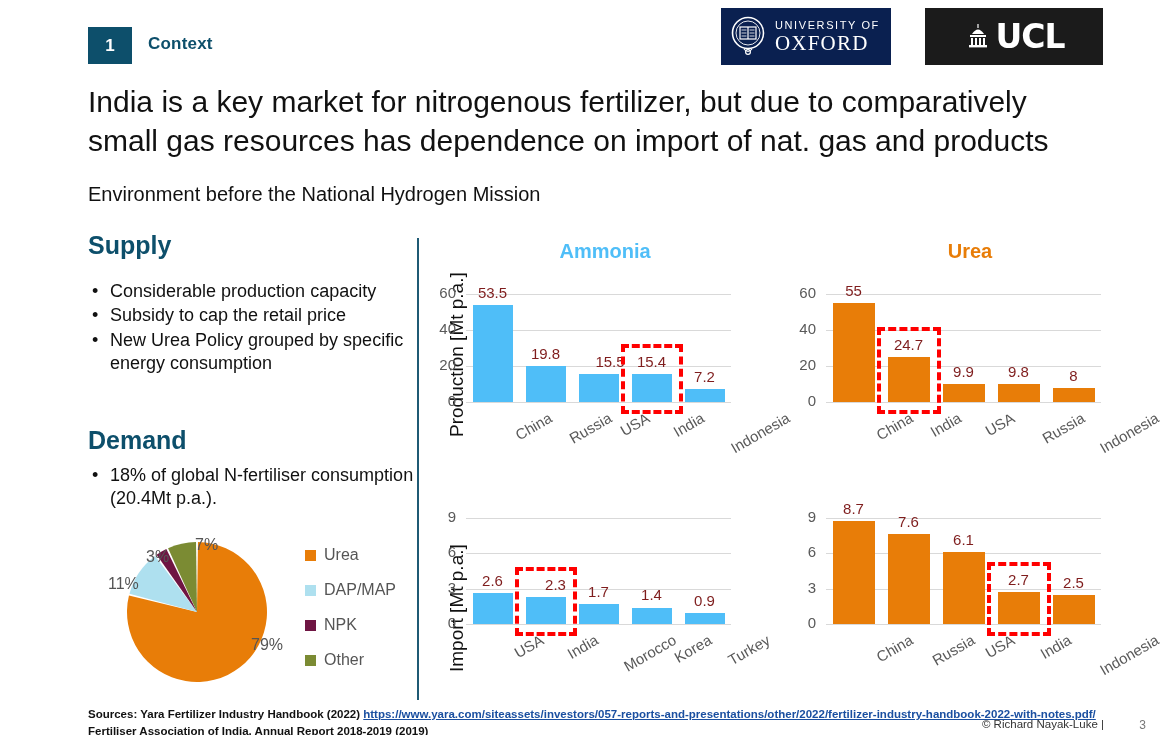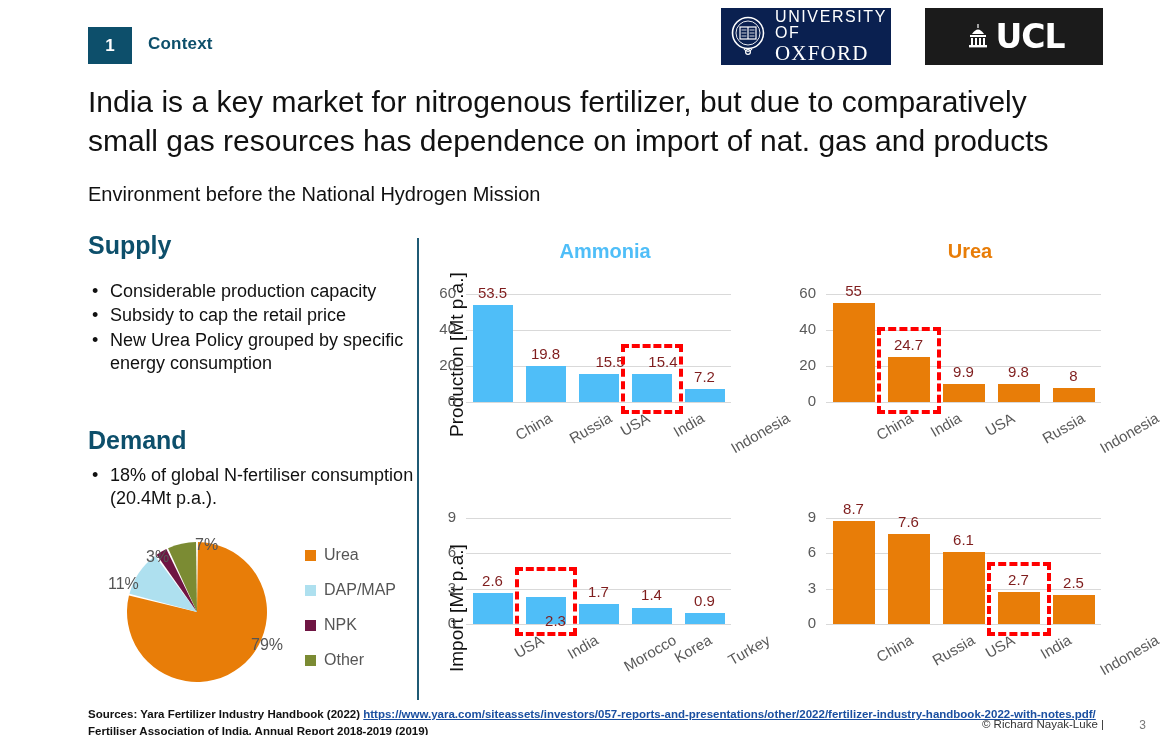--- a/index.html
+++ b/index.html
@@ -19,21 +19,21 @@
   .section-label{
     position:absolute;left:148px;top:34px;color:#0d4f6b;
     font-size:17px;font-weight:bold;letter-spacing:.2px;
   }
   .logo-ox{
     position:absolute;left:721px;top:8px;width:170px;height:57px;
     background:#0a2050;display:flex;align-items:center;padding-left:6px;box-sizing:border-box;
   }
   .ox-crest{width:42px;height:45px;flex:0 0 42px;position:relative;}
   .ox-text{color:#fff;margin-left:6px;line-height:1;}
-  .ox-text .l1{font-size:16px;letter-spacing:1.6px;}
+  .ox-text .l1{font-size:11px;letter-spacing:1.6px;}
   .ox-text .l2{font-size:21px;letter-spacing:1.2px;font-family:"Liberation Serif",serif;font-weight:normal;margin-top:2px;}
   .logo-ucl{
     position:absolute;left:925px;top:8px;width:178px;height:57px;
     background:#1b1b1b;display:flex;align-items:center;justify-content:center;
   }
   .ucl-text{color:#fff;font-size:33px;font-weight:bold;letter-spacing:-1px;line-height:1;font-family:"DejaVu Sans",sans-serif;}
   .ucl-dome{margin-right:2px;}
 
   
   .title{
@@ -222,21 +222,21 @@
         <div class="ytick" style="left: -40px; top: 29.7419px;">40</div>
         <div class="gridline" style="top: 3.6129px;"></div>
         <div class="ytick" style="left: -40px; top: -6.3871px;">60</div>
         <div class="bar" style="left: 6.5px; width: 40px; height: 96.6452px; background: rgb(79, 190, 248);"></div>
         <div class="vlabel" style="left: 0.5px; top: -5.64516px; width: 52px;">53.5</div>
         <div class="bar" style="left: 59.5px; width: 40px; height: 35.7677px; background: rgb(79, 190, 248);"></div>
         <div class="vlabel" style="left: 53.5px; top: 55.2323px; width: 52px;">19.8</div>
         <div class="bar" style="left: 112.5px; width: 40px; height: 28px; background: rgb(79, 190, 248);"></div>
         <div class="vlabel" style="left: 118px; top: 63px; width: 52px;">15.5</div>
         <div class="bar" style="left: 165.5px; width: 40px; height: 27.8194px; background: rgb(79, 190, 248);"></div>
-        <div class="vlabel" style="left: 159.5px; top: 63.1806px; width: 52px; text-align: right;">15.4</div>
+        <div class="vlabel" style="left: 159.5px; top: 63.1806px; width: 52px;">15.4</div>
         <div class="hl" style="left: 154.5px; top: 54.1806px; width: 62px; height: 69.8194px;"></div>
         <div class="bar" style="left: 218.5px; width: 40px; height: 13.0065px; background: rgb(79, 190, 248);"></div>
         <div class="vlabel" style="left: 212.5px; top: 77.9935px; width: 52px;">7.2</div>
       </div>
       <div class="xlabel" style="left: 40.5px; top: 119px;">China</div>
       <div class="xlabel" style="left: 93.5px; top: 119px;">Russia</div>
       <div class="xlabel" style="left: 146.5px; top: 119px;">USA</div>
       <div class="xlabel" style="left: 199.5px; top: 119px;">India</div>
       <div class="xlabel" style="left: 252.5px; top: 119px;">Indonesia</div>
     </div>
@@ -274,21 +274,21 @@
         <div class="ytick" style="left: -40px; top: 102px;">0</div>
         <div class="gridline" style="top: 76.6316px;"></div>
         <div class="ytick" style="left: -40px; top: 66.6316px;">3</div>
         <div class="gridline" style="top: 41.2632px;"></div>
         <div class="ytick" style="left: -40px; top: 31.2632px;">6</div>
         <div class="gridline" style="top: 5.89474px;"></div>
         <div class="ytick" style="left: -40px; top: -4.10526px;">9</div>
         <div class="bar" style="left: 6.5px; width: 40px; height: 30.6526px; background: rgb(79, 190, 248);"></div>
         <div class="vlabel" style="left: 0.5px; top: 60.3474px; width: 52px;">2.6</div>
         <div class="bar" style="left: 59.5px; width: 40px; height: 27.1158px; background: rgb(79, 190, 248);"></div>
-        <div class="vlabel" style="left: 53.5px; top: 63.8842px; width: 72px; margin-top: 36px;">2.3</div>
+        <div class="vlabel" style="left: 53.5px; top: 63.8842px; width: 72px;">2.3</div>
         <div class="hl" style="left: 48.5px; top: 54.8842px; width: 62px; height: 69.1158px;"></div>
         <div class="bar" style="left: 112.5px; width: 40px; height: 20.0421px; background: rgb(79, 190, 248);"></div>
         <div class="vlabel" style="left: 106.5px; top: 70.9579px; width: 52px;">1.7</div>
         <div class="bar" style="left: 165.5px; width: 40px; height: 16.5053px; background: rgb(79, 190, 248);"></div>
         <div class="vlabel" style="left: 159.5px; top: 74.4947px; width: 52px;">1.4</div>
         <div class="bar" style="left: 218.5px; width: 40px; height: 10.6105px; background: rgb(79, 190, 248);"></div>
         <div class="vlabel" style="left: 212.5px; top: 80.3895px; width: 52px;">0.9</div>
       </div>
       <div class="xlabel" style="left: 40.5px; top: 119px;">USA</div>
       <div class="xlabel" style="left: 93.5px; top: 119px;">India</div>

